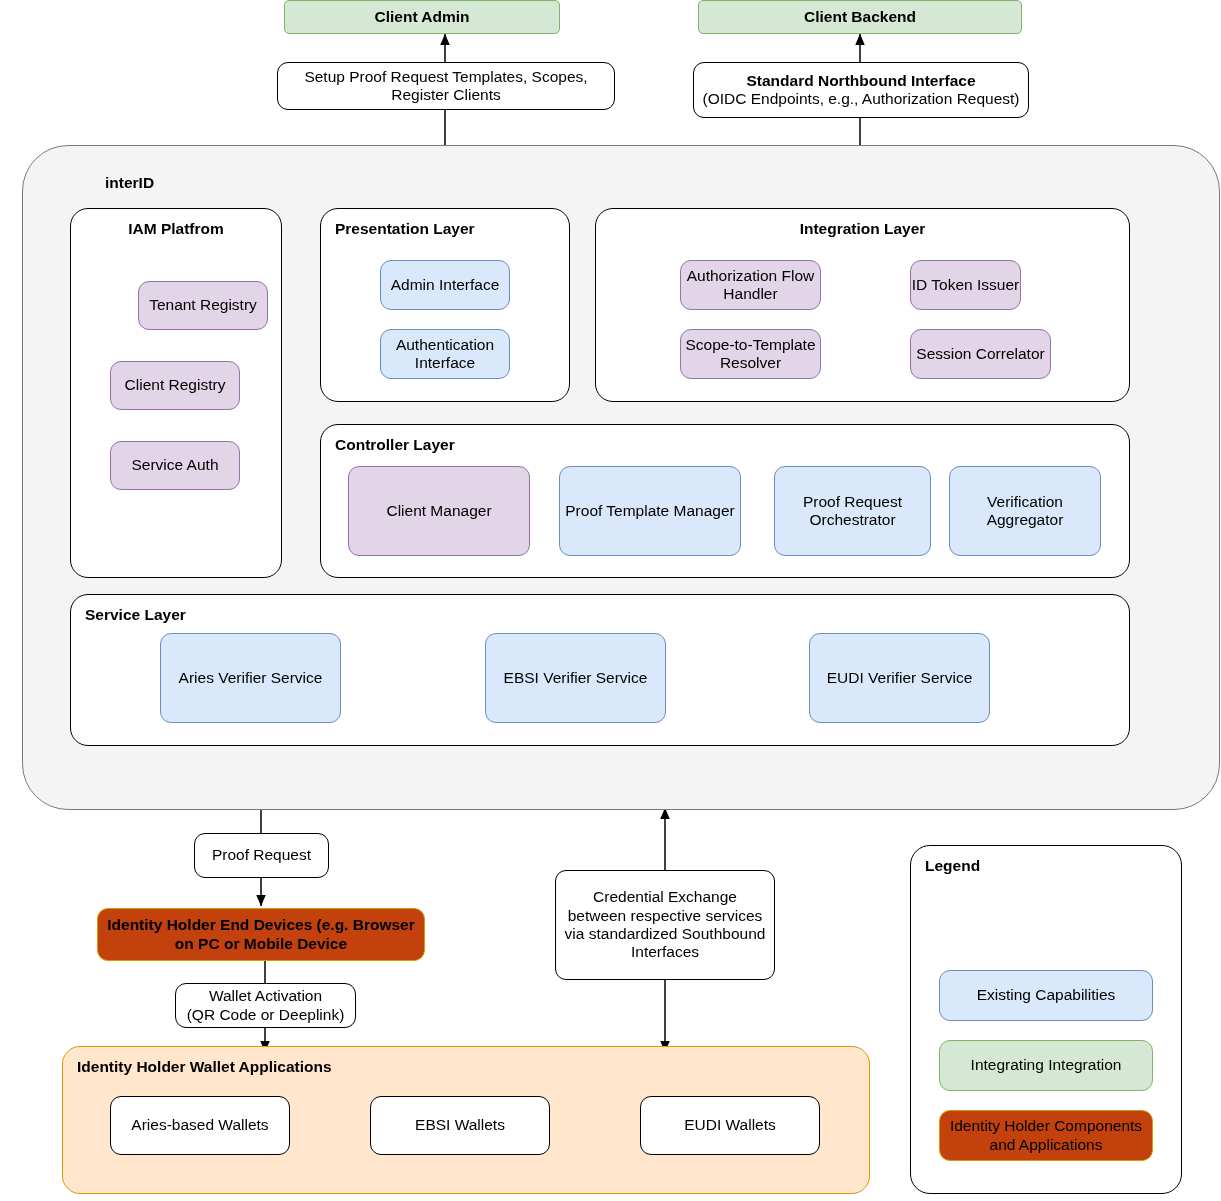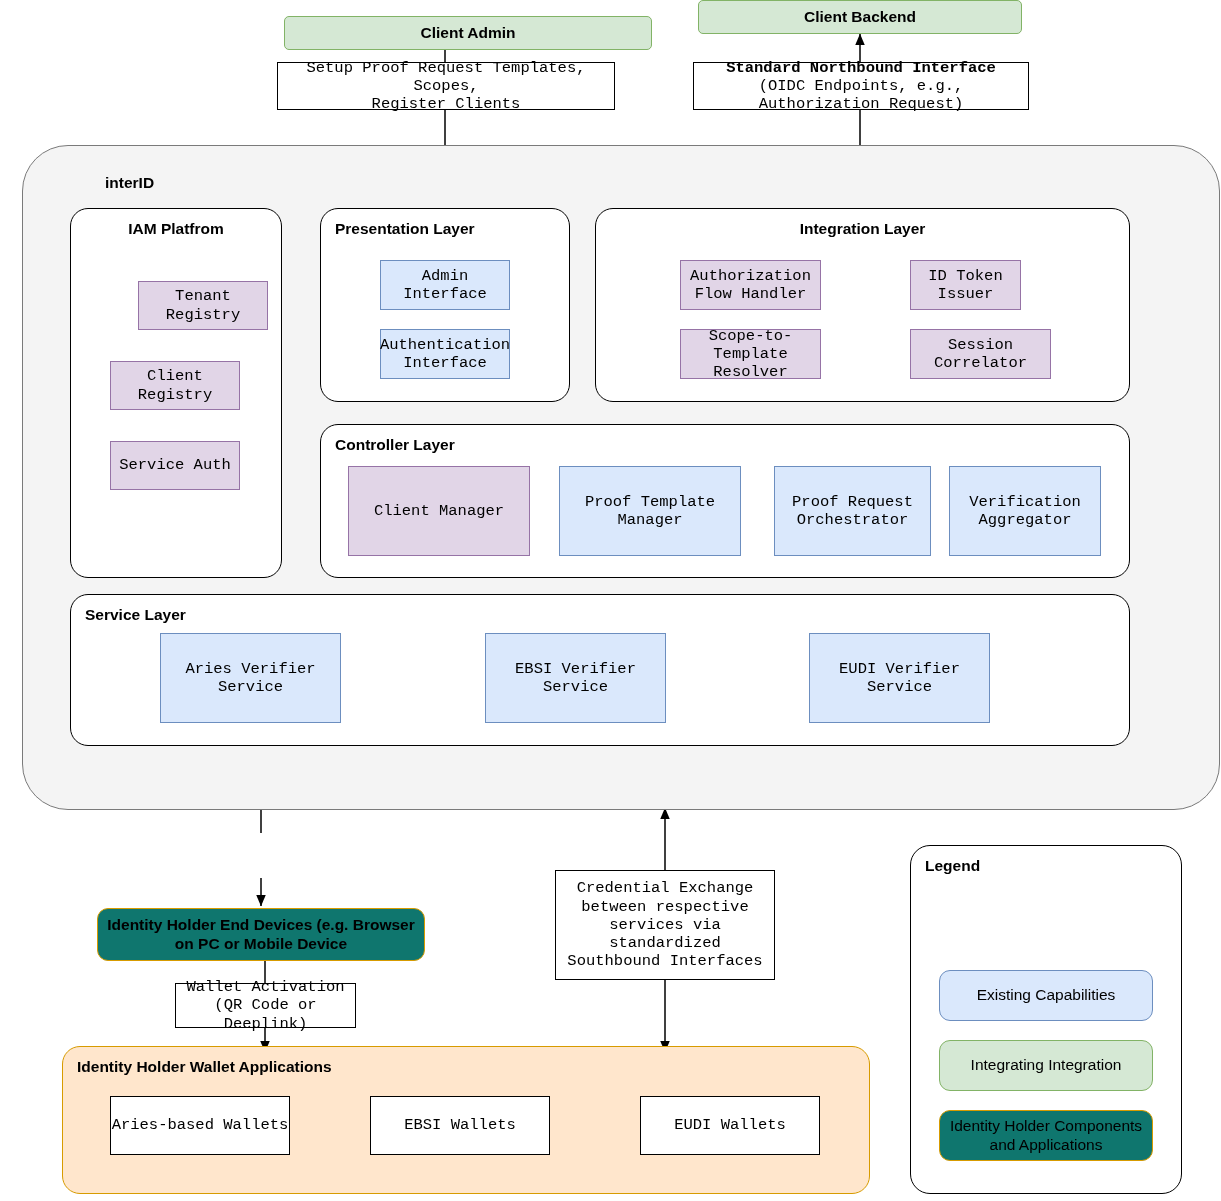--- a/index.html
+++ b/index.html
@@ -26,27 +26,27 @@
     justify-content: center;
     text-align: center;
     line-height: 1.18;
     font-size: 15.5px;
     color: #000;
   }
   
   .fill-green  { background: #d5e8d4; border: 1.4px solid #82b366; }
   .fill-blue   { background: #dae8fc; border: 1.4px solid #6c8ebf; }
   .fill-purple { background: #e1d5e7; border: 1.4px solid #9673a6; }
-  .fill-orange { background: #0f766e; border: 1.4px solid #d79b00; }
+  .fill-orange { background: #c2410c; border: 1.4px solid #d79b00; }
   .fill-white  { background: #ffffff; border: 1.4px solid #000000; }
   .fill-plainwhite { background: #ffffff; border: 1.4px solid #000000; }
 
   .rad-sm  { border-radius: 5px; }
   .rad-md  { border-radius: 11px; }
-  .rad-0   { border-radius: 0; font-family: Liberation Mono, monospace; }
+  .rad-0   { border-radius: 11px; }
 
   .bold { font-weight: bold; }
 
   
   .group {
     position: absolute;
     box-sizing: border-box;
     background: #ffffff;
     border: 1.5px solid #000000;
     border-radius: 14px;
@@ -110,34 +110,34 @@
 
     <line class="edge-line" x1="265" y1="961" x2="265" y2="983"></line>
 
     <line class="edge-line" x1="265" y1="1028" x2="265" y2="1052" marker-end="url(#arrowhead)"></line>
 
     <line class="edge-line" x1="665" y1="870" x2="665" y2="808" marker-end="url(#arrowhead)"></line>
 
     <line class="edge-line" x1="665" y1="980" x2="665" y2="1052" marker-end="url(#arrowhead)"></line>
   </svg>
 
-  <div class="node fill-green rad-sm bold" style="left:284px; top:16px; width:368px; height:34px;">
+  <div class="node fill-green rad-sm bold" style="left:284px; top:0px; width:276px; height:34px;">
     <span>Client Admin</span>
   </div>
 
   <div class="node fill-green rad-sm bold" style="left:698px; top:0px; width:324px; height:34px;">
     <span>Client Backend</span>
   </div>
 
   <div class="node fill-white rad-0" style="left:277px; top:62px; width:338px; height:48px; flex-direction:column;">
     <span>Setup Proof Request Templates, Scopes,</span>
     <span>Register Clients</span>
   </div>
 
-  <div class="node fill-white rad-0" style="left:693px; top:62px; width:336px; height:48px; flex-direction:column;">
+  <div class="node fill-white rad-0" style="left:693px; top:62px; width:336px; height:56px; flex-direction:column;">
     <span class="bold">Standard Northbound Interface</span>
     <span>(OIDC Endpoints, e.g., Authorization Request)</span>
   </div>
 
   <div id="interid-shell" style="left:22px; top:145px; width:1198px; height:665px;"></div>
   <div id="interid-label" style="left:105px; top:174px;">interID</div>
 
   <div class="group" style="left:70px; top:208px; width:212px; height:370px; border-radius:18px;">
     <div class="group-title title-center">IAM Platfrom</div>
   </div>
@@ -199,20 +199,23 @@
   <div class="node fill-blue rad-0" style="left:160px; top:633px; width:181px; height:90px;">
     <span>Aries Verifier Service</span>
   </div>
   <div class="node fill-blue rad-0" style="left:485px; top:633px; width:181px; height:90px;">
     <span>EBSI Verifier Service</span>
   </div>
   <div class="node fill-blue rad-0" style="left:809px; top:633px; width:181px; height:90px;">
     <span>EUDI Verifier Service</span>
   </div>
 
+  <div class="node fill-white rad-0" style="left:194px; top:833px; width:135px; height:45px;">
+    <span>Proof Request</span>
+  </div>
 
   <div class="node fill-orange rad-md bold" style="left:97px; top:908px; width:328px; height:53px; flex-direction:column;">
     <span>Identity Holder End Devices (e.g. Browser</span>
     <span>on PC or Mobile Device</span>
   </div>
 
   <div class="node fill-white rad-0" style="left:175px; top:983px; width:181px; height:45px; flex-direction:column;">
     <span>Wallet Activation</span>
     <span>(QR Code or Deeplink)</span>
   </div>

